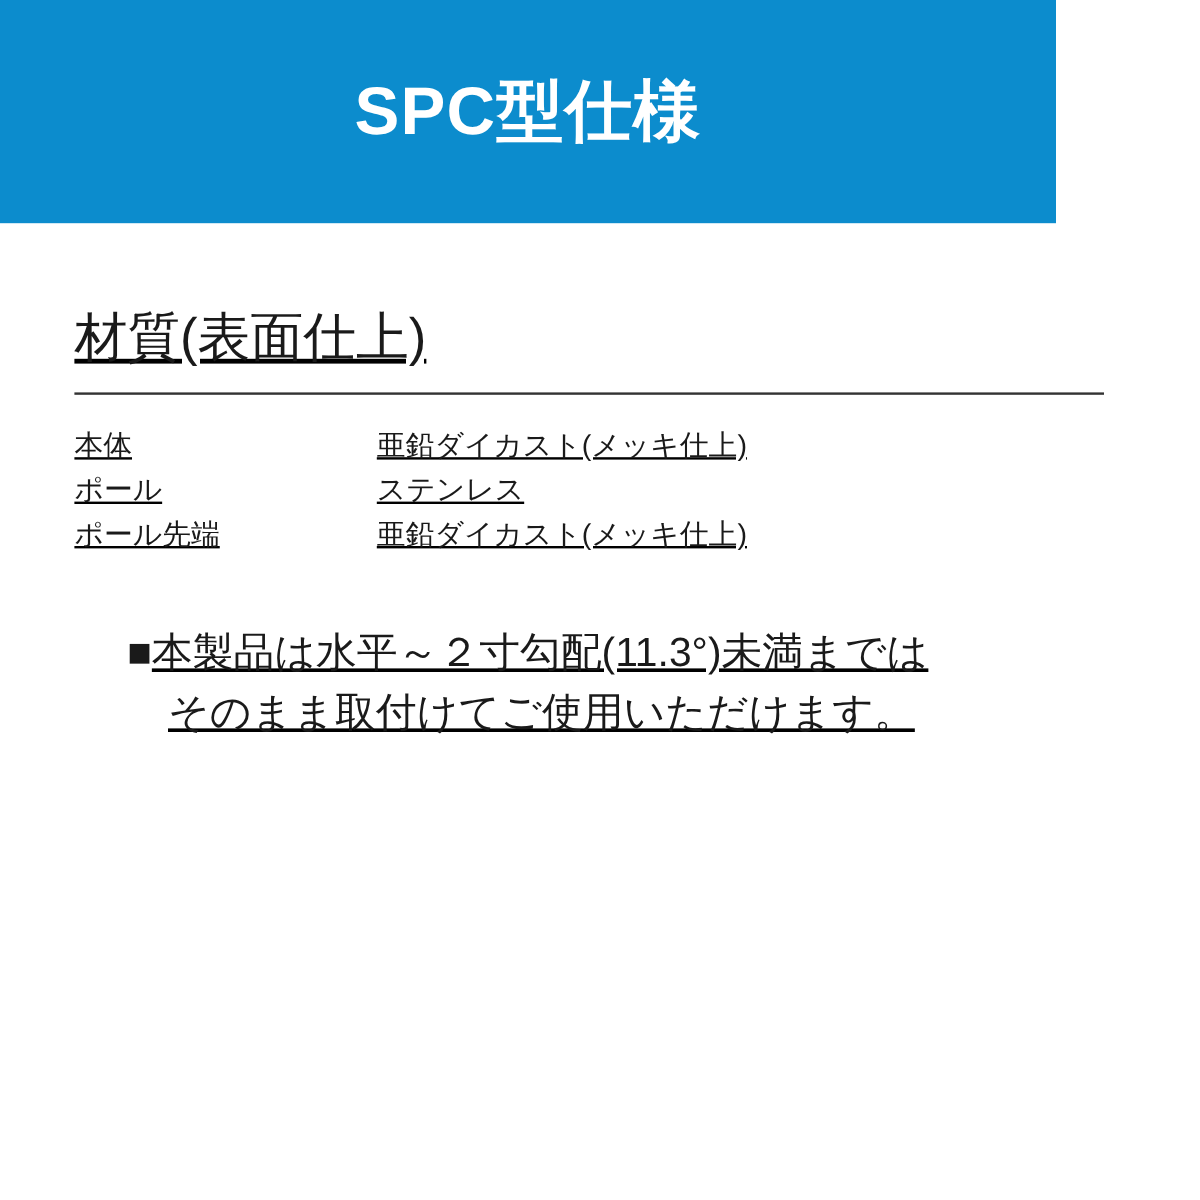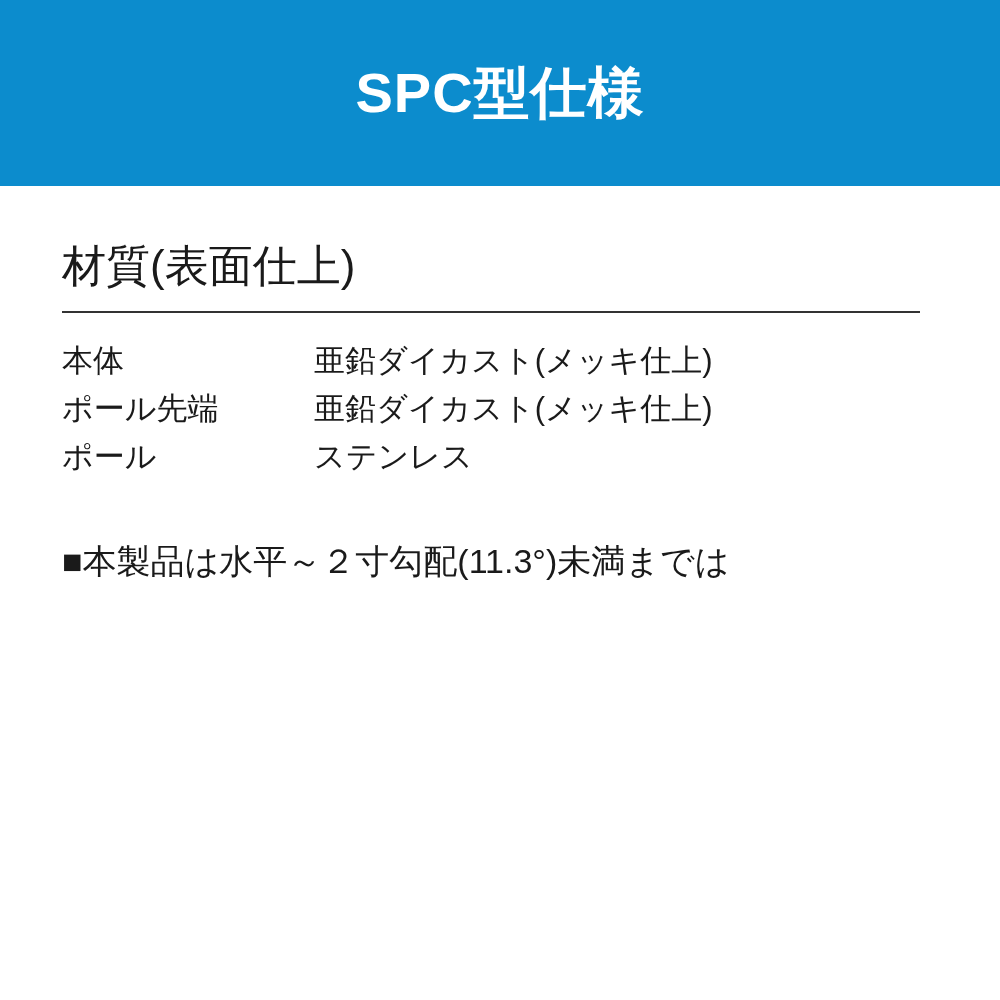--- a/index.html
+++ b/index.html
@@ -14,42 +14,43 @@
     overflow: hidden;
   }
   .page {
     position: relative;
     width: 1000px;
     height: 1000px;
     box-sizing: border-box;
   }
   
   .header-banner {
-    width: 1000px;
+    width: 880px;
     height: 186px;
     background: #0c8ccd;
     display: flex;
     align-items: center;
     justify-content: center;
     box-sizing: border-box;
   }
   .header-title {
     color: #ffffff;
     font-size: 56px;
     font-weight: bold;
     letter-spacing: 1px;
     line-height: 1;
     margin: 0;
     padding: 0 20px;
     text-align: center;
   }
   
   .content {
-    padding: 0 62px;
+    padding: 16px 62px;
     box-sizing: border-box;
+    text-decoration: underline;
   }
   .section-title {
     margin: 0;
     padding-top: 54px;
     font-size: 44px;
     font-weight: normal;
     color: #1a1a1a;
     line-height: 1.2;
     letter-spacing: 0px;
   }
@@ -58,40 +59,41 @@
     width: 858px;
     height: 2px;
     background: #333333;
   }
   
   .spec-table {
     margin-top: 24px;
     border-collapse: collapse;
   }
   .spec-table td {
-    font-size: 31px;
+    font-size: 24px;
     color: #1a1a1a;
     padding: 0;
     line-height: 1.55;
     vertical-align: top;
     white-space: nowrap;
   }
   .spec-table td.label {
     width: 252px;
     padding-right: 0px;
   }
   
   .note {
     margin-top: 56px;
     font-size: 34px;
     color: #1a1a1a;
     line-height: 1.45;
   }
   .note-line {
     white-space: nowrap;
+    margin-left: 44px;
   }
   .note-line.indent {
     padding-left: 34px;
   }
   .note-marker {
     display: inline-block;
   }
 </style>
 </head>
 <body>
@@ -108,28 +110,29 @@
 
     <div class="rule"></div>
 
     <table class="spec-table">
       <tbody>
         <tr>
           <td class="label">本体</td>
           <td class="value">亜鉛ダイカスト(メッキ仕上)</td>
         </tr>
         <tr>
+          <td class="label">ポール</td>
+          <td class="value">ステンレス</td>
+        </tr>
+        <tr>
           <td class="label">ポール先端</td>
           <td class="value">亜鉛ダイカスト(メッキ仕上)</td>
-        </tr>
-        <tr>
-          <td class="label">ポール</td>
-          <td class="value">ステンレス</td>
         </tr>
       </tbody>
     </table>
 
     <div class="note">
       <div class="note-line"><span class="note-marker">■</span><span>本製品は水平～２寸勾配(11.3°)未満までは</span></div>
+      <div class="note-line indent">そのまま取付けてご使用いただけます。</div>
     </div>
 
   </div>
 </div>
 
 </body></html>

